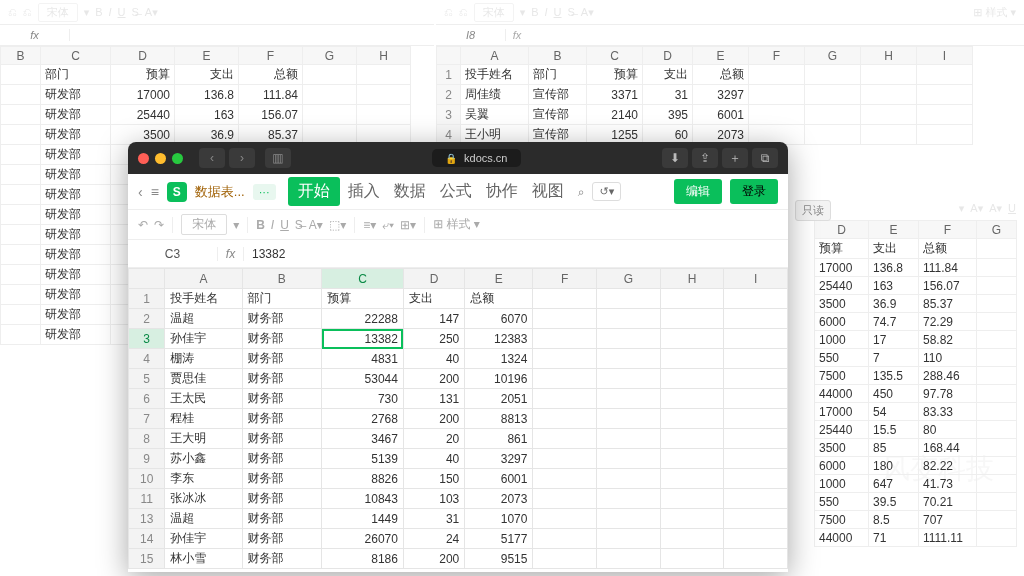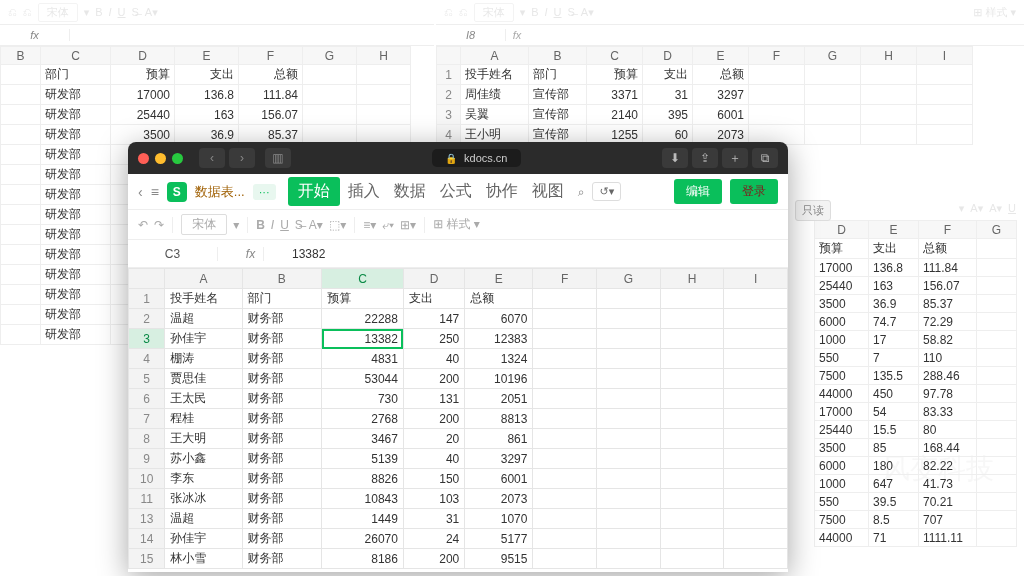--- a/index.html
+++ b/index.html
@@ -37,29 +37,29 @@
   .appbar{ height:36px; background:#fff; display:flex; align-items:center; padding:0 10px; gap:8px; border-bottom:1px solid #eee;}
   .hamb{ color:#888; font-size:14px;}
   .logo{ width:20px; height:20px; background:#0abf5b; border-radius:4px; color:#fff; display:flex; align-items:center; justify-content:center; font-weight:bold; font-size:12px;}
   .doc-title{ color:#a16207; font-size:13px; max-width:70px; overflow:hidden; text-overflow:ellipsis; white-space:nowrap;}
   .ellips{ background:#e8f7ef; color:#0abf5b; padding:2px 6px; border-radius:3px; font-size:11px;}
   .tab{ font-size:16px; color:#666; padding:4px 6px; cursor:pointer;}
   .tab.active{ background:#0abf5b; color:#fff; border-radius:3px; padding:4px 10px;}
   .sp{flex:1;}
   .pill-btn{ font-size:12px; padding:4px 12px; border-radius:3px; cursor:pointer;}
   .pill-edit{ background:#0abf5b; color:#fff;}
-  .pill-login{ background:#0abf5b; color:#7f1d1d;}
+  .pill-login{ background:#0abf5b; color:#000000;}
   .history{ border:1px solid #ddd; border-radius:3px; padding:2px 6px; color:#666; font-size:11px; display:flex; gap:3px; align-items:center;}
   .search-ico{ color:#888;}
   
   .fmtbar{ height:30px; display:flex; align-items:center; gap:8px; padding:0 10px; border-bottom:1px solid #eee; color:#aaa; font-size:12px;}
   .fmtbar .seg{ display:flex; gap:6px; align-items:center;}
   .fmtbar .sep{ width:1px; height:16px; background:#eee;}
   
-  .nf-row{ height:28px; display:flex; align-items:center; border-bottom:1px solid #eee;gap:20px;}
+  .nf-row{ height:28px; display:flex; align-items:center; border-bottom:1px solid #eee;}
   .namebox2{ width:90px; border-right:1px solid #eee; text-align:center; color:#555; font-size:12px;}
   .fx2{ width:26px; text-align:center; font-style:italic; color:#888; border-right:1px solid #eee;}
   .fval{ padding-left:8px; color:#333;}
   
   .main-grid-wrap{ height:calc(100% - 126px); overflow:hidden;}
   .mg{ border-collapse:collapse; width:100%; table-layout:fixed;}
   .mg th,.mg td{ border:1px solid #e5e5e5; height:20px; font-size:12px; padding:1px 5px; white-space:nowrap;}
   .mg thead th{ background:#f3f3f3; color:#666; font-weight:normal; text-align:center;}
   .mg .rownum{ background:#f3f3f3; text-align:center; color:#888; width:32px;}
   .mg td.num{ text-align:right;}

